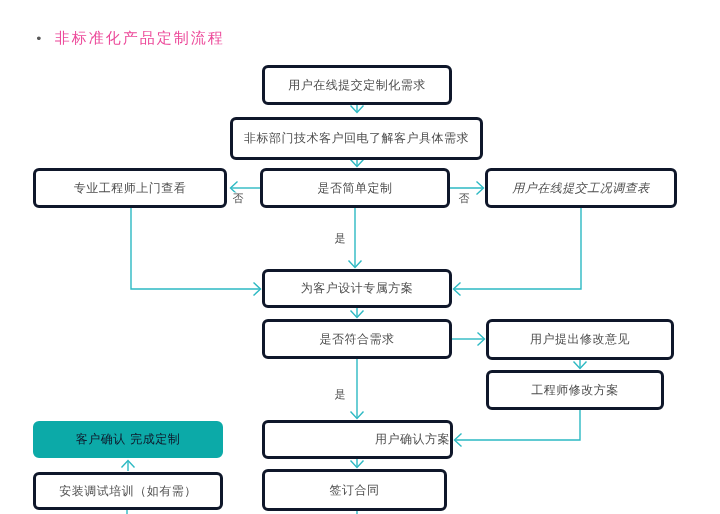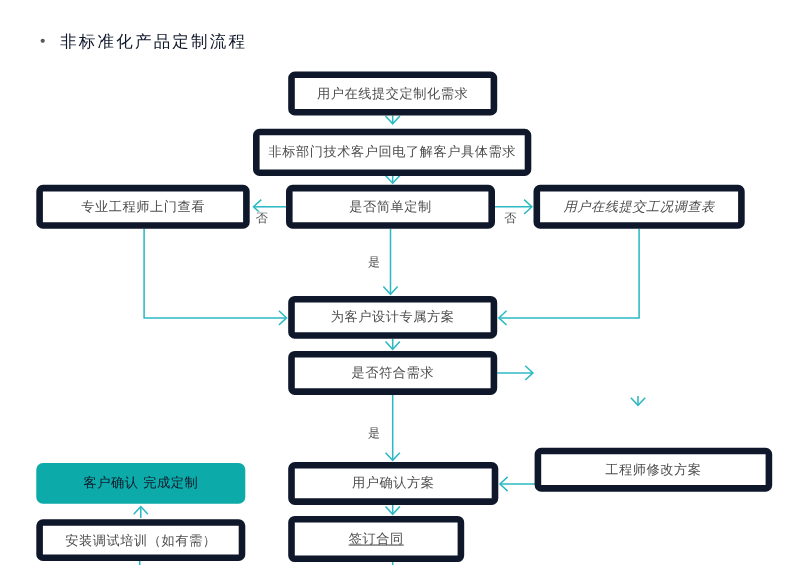--- a/index.html
+++ b/index.html
@@ -24,32 +24,32 @@
     color: #595959;
   }
   .title-bullet {
     font-size: 13px;
     margin-right: 12px;
     color: #595959;
   }
   .page-title {
     font-size: 15px;
     letter-spacing: 2px;
-    color: #0f172a;
+    color: #ec4899;
   }
   .connectors {
     position: absolute;
     left: 0;
     top: 0;
   }
   .node {
     position: absolute;
     box-sizing: border-box;
     background: #ffffff;
-    border: 6px solid #0f172a;
+    border: 3px solid #0f172a;
     border-radius: 6px;
     display: flex;
     align-items: center;
     justify-content: center;
     font-size: 12px;
     letter-spacing: 0.5px;
     color: #4d4d4d;
     text-align: center;
   }
   .node.filled {
@@ -58,23 +58,23 @@
     color: #0f172a;
   }
   .n1  { left: 262px; top: 65px;  width: 190px; height: 40px; }
   .n2  { left: 230px; top: 117px; width: 253px; height: 43px; text-align: right; }
   .n3  { left: 260px; top: 168px; width: 190px; height: 40px; }
   .n4  { left: 33px;  top: 168px; width: 194px; height: 40px; text-align: right; }
   .n5  { left: 485px; top: 168px; width: 192px; height: 40px; font-style: italic; }
   .n6  { left: 262px; top: 269px; width: 190px; height: 39px; }
   .n7  { left: 262px; top: 319px; width: 190px; height: 40px; }
   .n8  { left: 486px; top: 319px; width: 188px; height: 41px; }
-  .n9  { left: 486px; top: 370px; width: 216px; height: 40px; margin-top: 37px; }
-  .n10 { left: 262px; top: 420px; width: 191px; height: 39px; }
-  .n11 { left: 262px; top: 469px; width: 160px; height: 42px; text-decoration: underline; }
+  .n9  { left: 486px; top: 370px; width: 178px; height: 40px; }
+  .n10 { left: 262px; top: 420px; width: 191px; height: 39px; justify-content: flex-end; }
+  .n11 { left: 262px; top: 469px; width: 185px; height: 42px; }
   .n12 { left: 33px;  top: 421px; width: 190px; height: 37px; }
   .n13 { left: 33px;  top: 472px; width: 190px; height: 38px; }
   .edge-label {
     position: absolute;
     transform: translate(-50%, -50%);
     font-size: 11px;
     color: #4d4d4d;
     background: #ffffff;
     padding: 0 1px;
     line-height: 1;
@@ -158,20 +158,23 @@
   </div>
   <div class="node n5">
     <span>用户在线提交工况调查表</span>
   </div>
   <div class="node n6">
     <span>为客户设计专属方案</span>
   </div>
   <div class="node n7">
     <span>是否符合需求</span>
   </div>
+  <div class="node n8">
+    <span>用户提出修改意见</span>
+  </div>
   <div class="node n9">
     <span>工程师修改方案</span>
   </div>
   <div class="node n10">
     <span>用户确认方案</span>
   </div>
   <div class="node n11">
     <span>签订合同</span>
   </div>
   <div class="node n12 filled">

